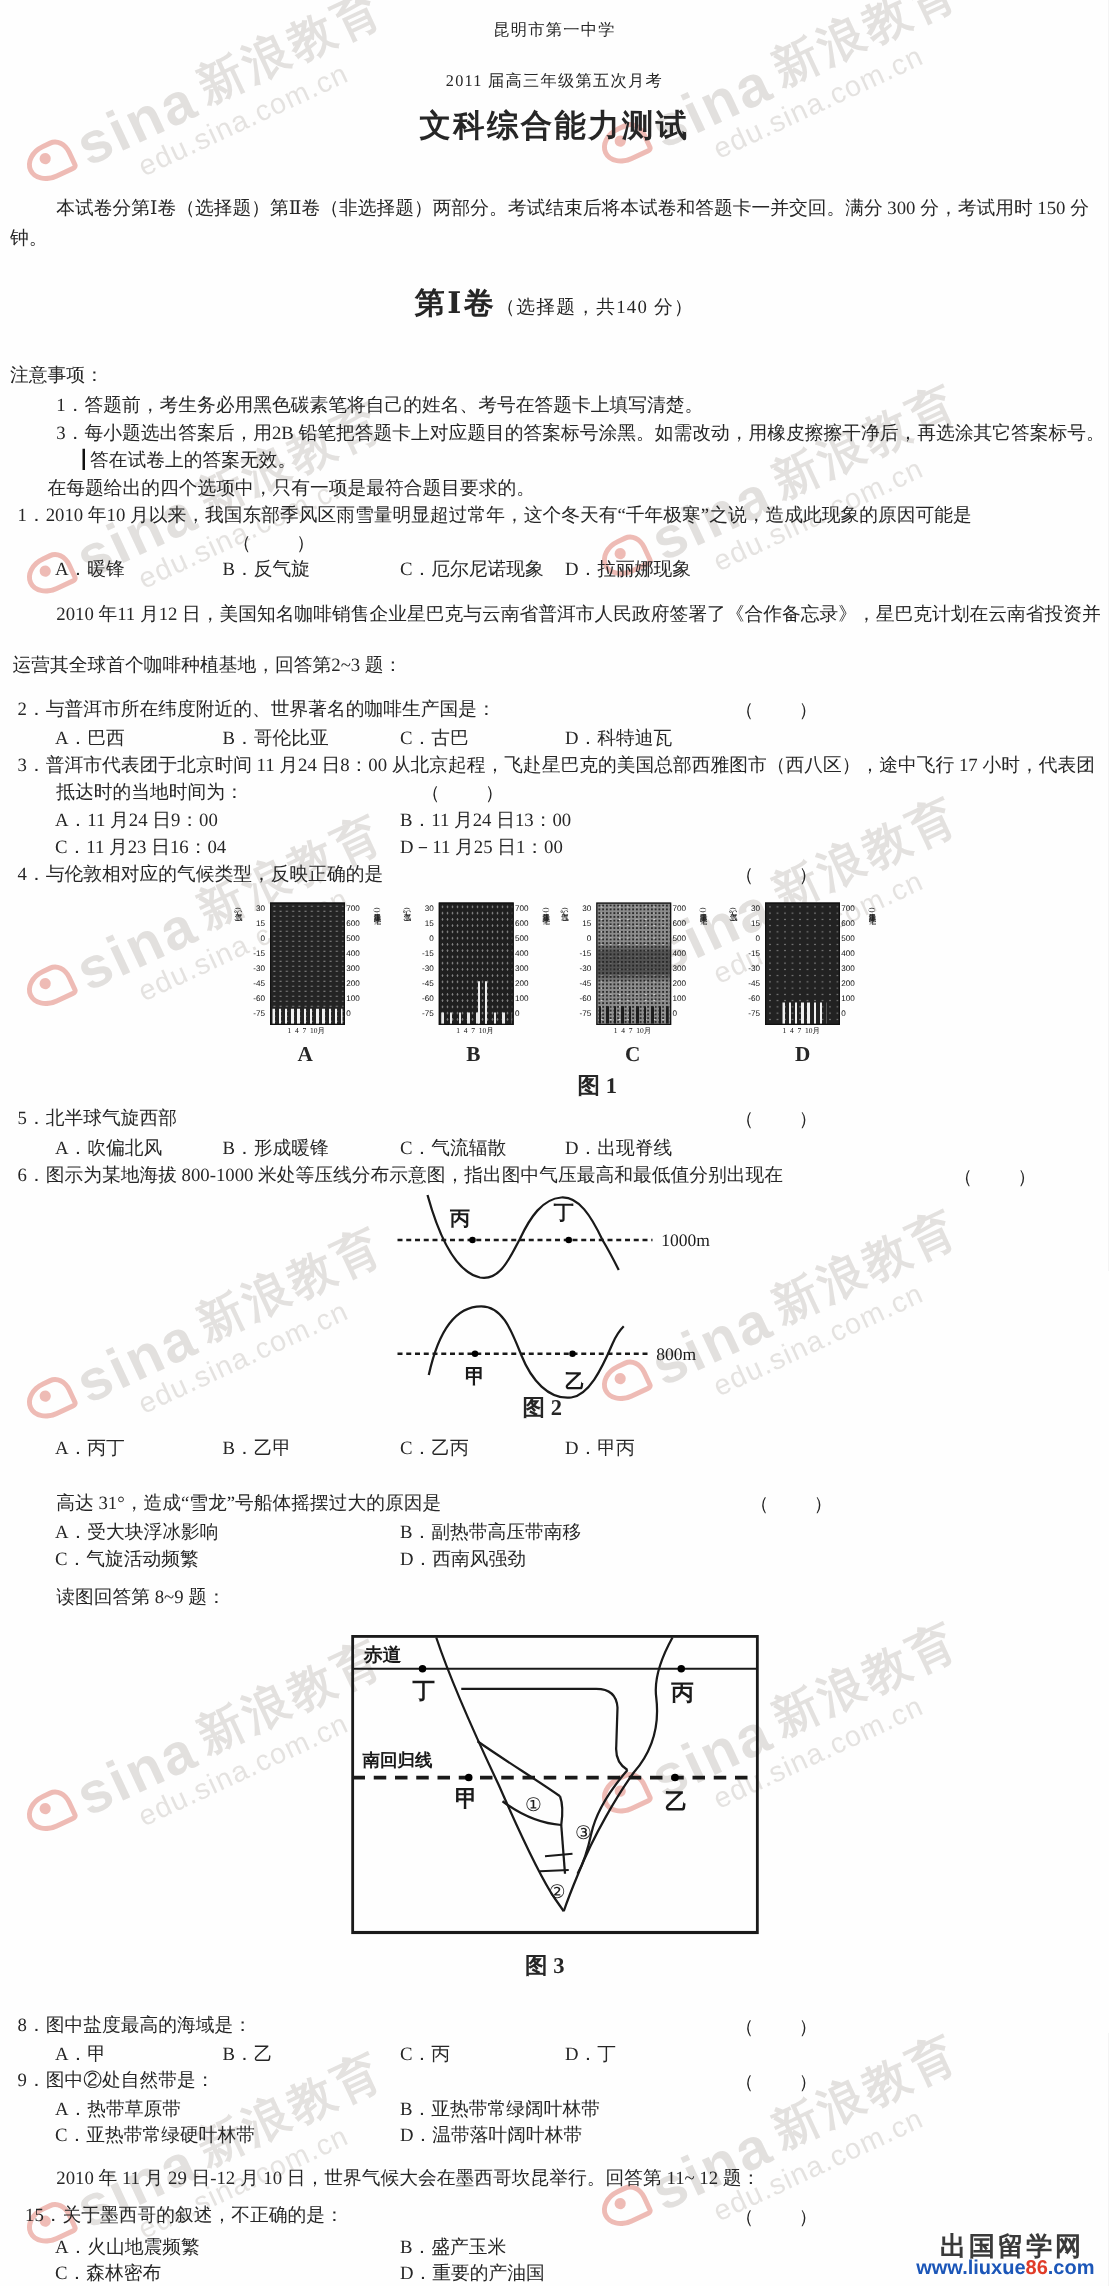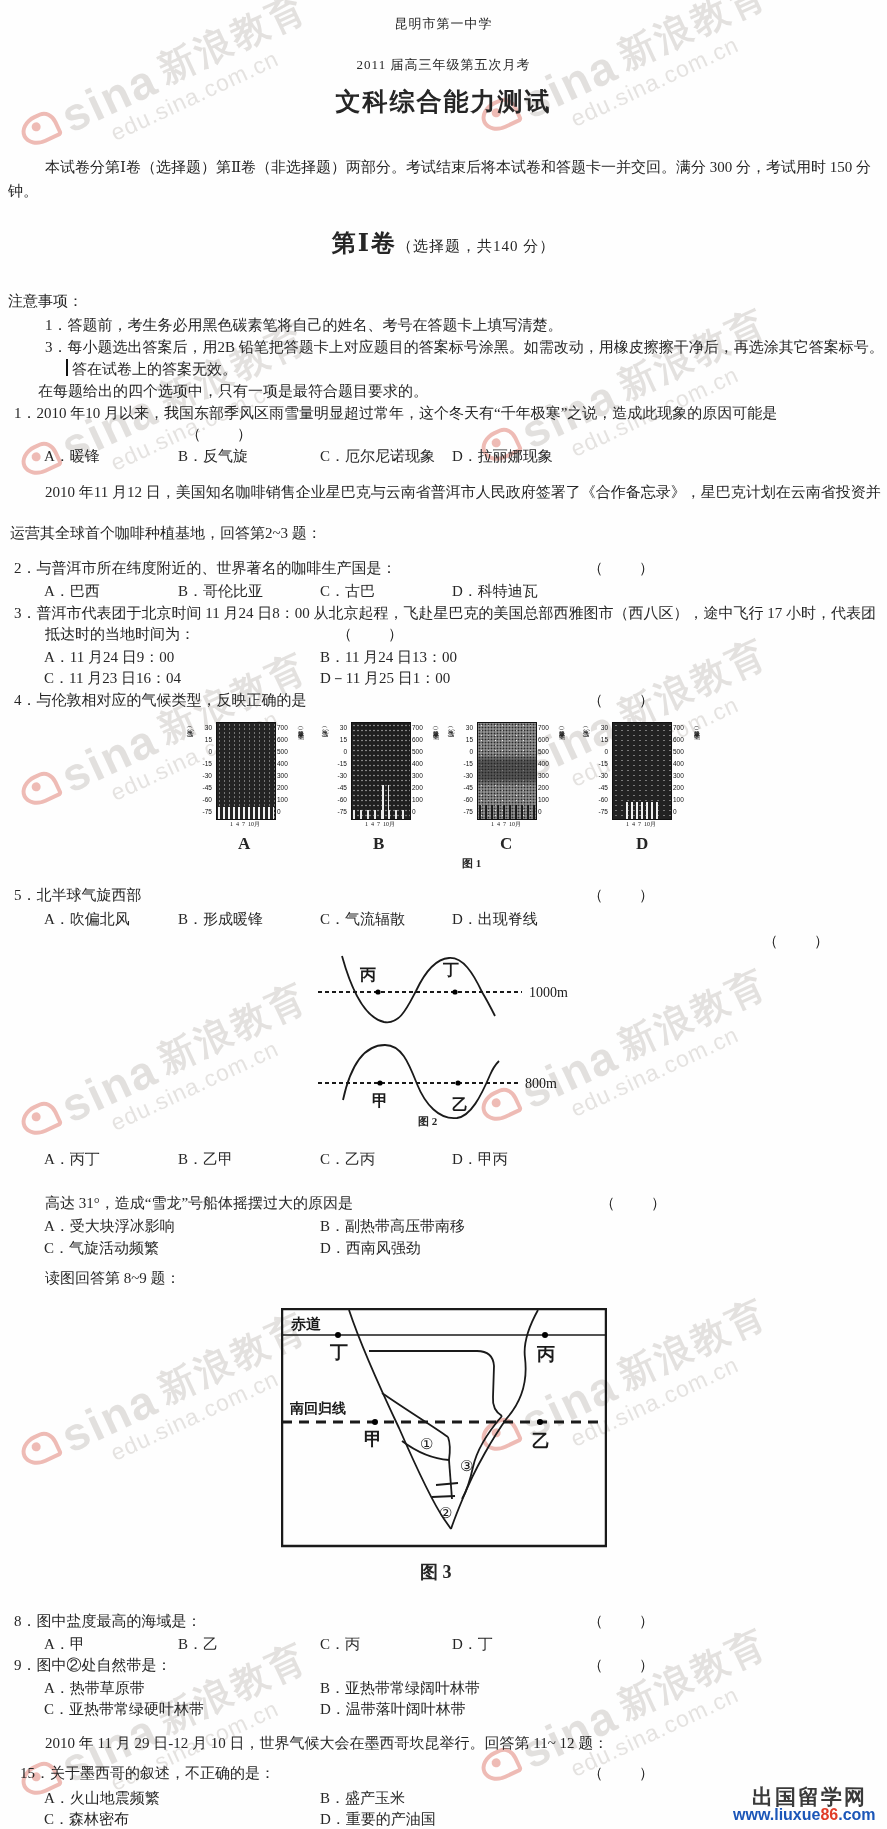--- a/index.html
+++ b/index.html
@@ -9,21 +9,21 @@
   
   .ln{position:absolute;white-space:nowrap;font-size:15px;line-height:19px}
   .ctr{left:0;width:887px;text-align:center}
   .big{font-size:25px;font-weight:bold;letter-spacing:2px}
   .mid{font-size:13px;letter-spacing:1px}
   .sect{font-size:24px;font-weight:bold;letter-spacing:2px}
   .sectnote{font-size:15px;font-weight:normal;letter-spacing:1px}
   .opt{position:absolute;white-space:nowrap;font-size:15px}
   .oA{left:44px}.oB{left:178px}.oC{left:320px}.oD{left:452px}
   .br{position:absolute;font-size:15px;letter-spacing:2px}
-  .cap{position:absolute;font-weight:bold;font-size:11px;white-space:nowrap}
+  .cap{position:absolute;font-weight:bold;font-size:18px;white-space:nowrap}
   .artifact{position:absolute;width:2px;height:17px;background:#111}
   
   .wm{position:absolute;width:340px;height:150px;transform:rotate(-25deg);opacity:.5;z-index:1;pointer-events:none}
   .wm-r1{display:flex;align-items:flex-end;gap:7px}
   .wm-logo{width:30px;height:22px;border:4px solid #e07a6e;border-radius:60% 40% 15% 60%/60% 60% 15% 60%;
            position:relative;margin-bottom:5px;flex:0 0 auto}
   .wm-logo::after{content:"";position:absolute;left:8px;top:3px;width:9px;height:9px;background:#e07a6e;border-radius:50%}
   .wm-sina{font-size:46px;font-weight:bold;color:#c7c3bf;font-family:"Liberation Sans",sans-serif;
            letter-spacing:2px;line-height:38px}
   .wm-cn{font-size:37px;color:#c9c5c1;font-weight:bold;letter-spacing:3px;line-height:40px}
@@ -226,20 +226,21 @@
 
     <div class="ln" style="left:14px;top:886px">5．北半球气旋西部</div>
     <div class="br" style="left:588px;top:886px">（　　）</div>
     <div class="ln" style="top:910px">
       <span class="opt oA">A．吹偏北风</span>
       <span class="opt oB">B．形成暖锋</span>
       <span class="opt oC">C．气流辐散</span>
       <span class="opt oD">D．出现脊线</span>
     </div>
 
+    <div class="ln" style="left:14px;top:932px">6．图示为某地海拔 800-1000 米处等压线分布示意图，指出图中气压最高和最低值分别出现在</div>
     <div class="br" style="left:763px;top:932px">（　　）</div>
 
     <svg class="figsvg" style="left:300px;top:948px" width="300" height="182" viewBox="0 0 300 182">
       <line x1="18" y1="44" x2="222" y2="44" stroke="#1a1a1a" stroke-width="2" stroke-dasharray="4 3"></line>
       <path d="M42,8 C52,44 66,70 84,74 C100,77 108,58 116,43 C124,26 134,11 149,10 C163,9 173,25 182,44 C188,54 192,62 195,68" fill="none" stroke="#1a1a1a" stroke-width="1.8"></path>
       <circle cx="78" cy="44" r="2.6"></circle>
       <circle cx="155" cy="44" r="2.6"></circle>
       <text x="60" y="32" font-size="16" font-weight="bold">丙</text>
       <text x="143" y="27" font-size="16" font-weight="bold">丁</text>
       <text x="229" y="49" font-size="14">1000m</text>

